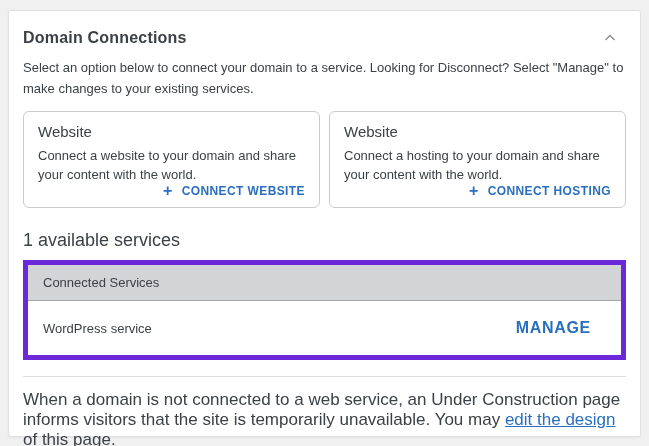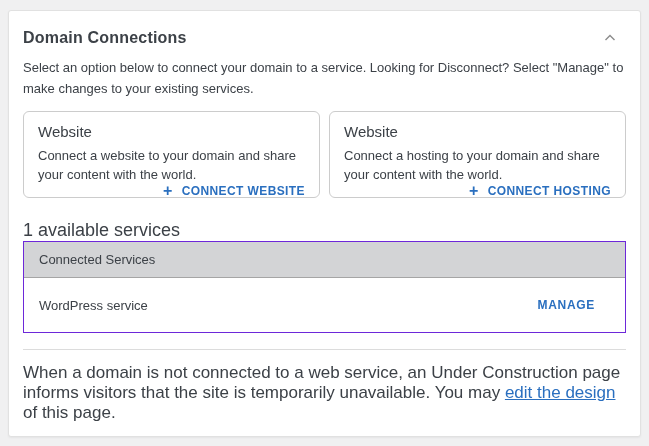--- a/index.html
+++ b/index.html
@@ -47,21 +47,21 @@
     color: #3c4147;
     max-width: 604px;
   }
   .cards-row {
     display: flex;
     gap: 9px;
     margin-top: 12px;
   }
   .card {
     flex: 1;
-    height: 87px;
+    height: 97px;
     border: 1px solid #cccccc;
     border-radius: 6px;
     padding: 11px 14px 11px 14px;
     display: flex;
     flex-direction: column;
     background: #fff;
   }
   .card-title {
     font-size: 15px;
     font-weight: 400;
@@ -93,21 +93,22 @@
     font-weight: 700;
     line-height: 12px;
     color: #2a6fbf;
   }
   .available-text {
     margin-top: 22px;
     font-size: 18px;
     color: #3c4147;
   }
   .services-table {
-    border: 1px solid #6d28d9;
+    margin-top: 9px;
+    border: 5px solid #6d28d9;
     background: #fff;
   }
   .table-header {
     height: 36px;
     line-height: 35px;
     background: #d3d4d6;
     border-bottom: 1px solid #a5a5a5;
     padding-left: 15px;
     font-size: 13px;
     color: #3c4147;
@@ -123,21 +124,21 @@
     color: #3c4147;
     background: #fff;
     gap: 23px;
   }
   .manage-link {
     background: none;
     border: none;
     cursor: pointer;
     font-family: inherit;
     color: #2a6fbf;
-    font-size: 12px;
+    font-size: 16px;
     font-weight: 700;
     letter-spacing: .7px;
   }
   .divider {
     margin-top: 16px;
     border-top: 1px solid #dcdcdc;
   }
   .footer-note {
     margin-top: 13px;
     font-size: 17px;

